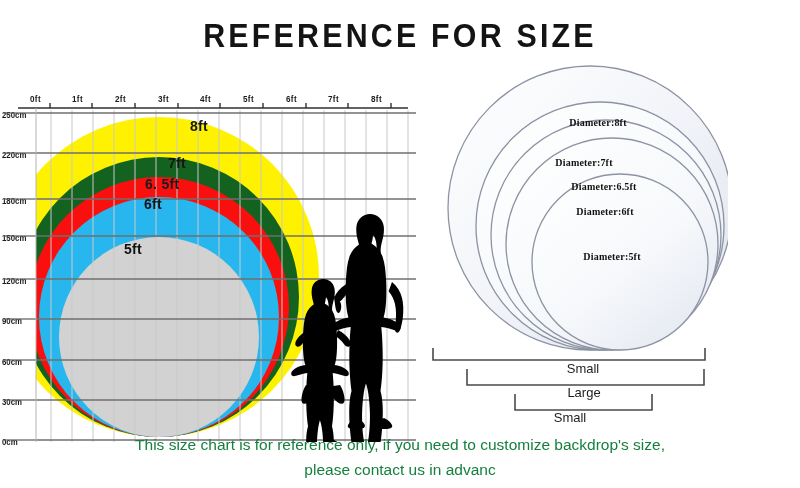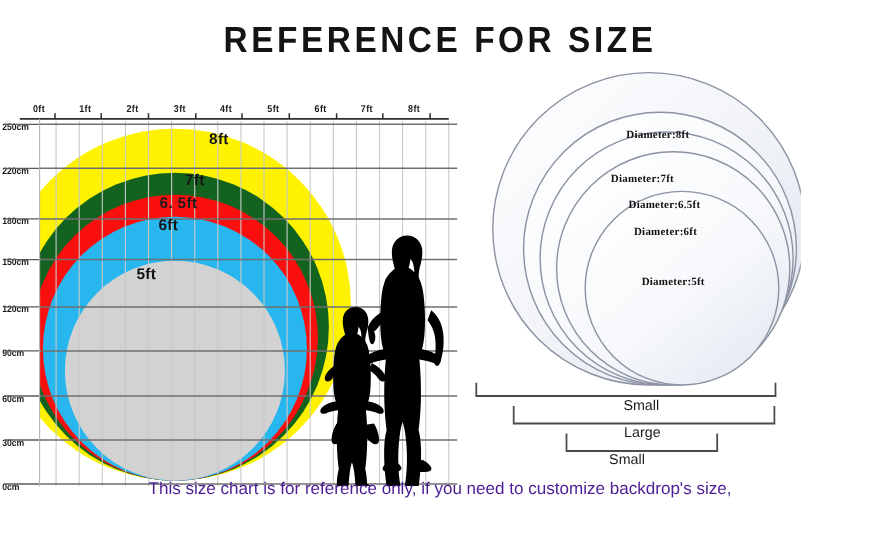--- a/index.html
+++ b/index.html
@@ -119,21 +119,21 @@
   }
 
   
   #footer {
     position: absolute;
     left: 30px;
     top: 432px;
     width: 740px;
     text-align: center;
     font-size: 15.5px;
-    color: #4c1d95;
+    color: #15803d;
     line-height: 25px;
   }
   .footline { display: block; }
 
   
   #edge-artifact-top, #edge-artifact-bottom {
     position: absolute;
     width: 1px;
     background: #bdbdbd;
   }
@@ -470,15 +470,16 @@
     <div class="bracket-label" style="left:163px; top:17px;">Small</div>
     <div class="bracket-label" style="left:164px; top:41px;">Large</div>
     <div class="bracket-label" style="left:150px; top:66px;">Small</div>
   </div>
 
   <div id="edge-artifact-top" style="left:786px; top:105px; height:120px;"></div>
   <div id="edge-artifact-bottom" style="left:786px; top:312px; height:110px;"></div>
 
   <div id="footer">
     <span class="footline">This size chart is for reference only, if you need to customize backdrop's size,</span>
+    <span class="footline">please contact us in advanc</span>
   </div>
 
 </div>
 
 </body></html>

